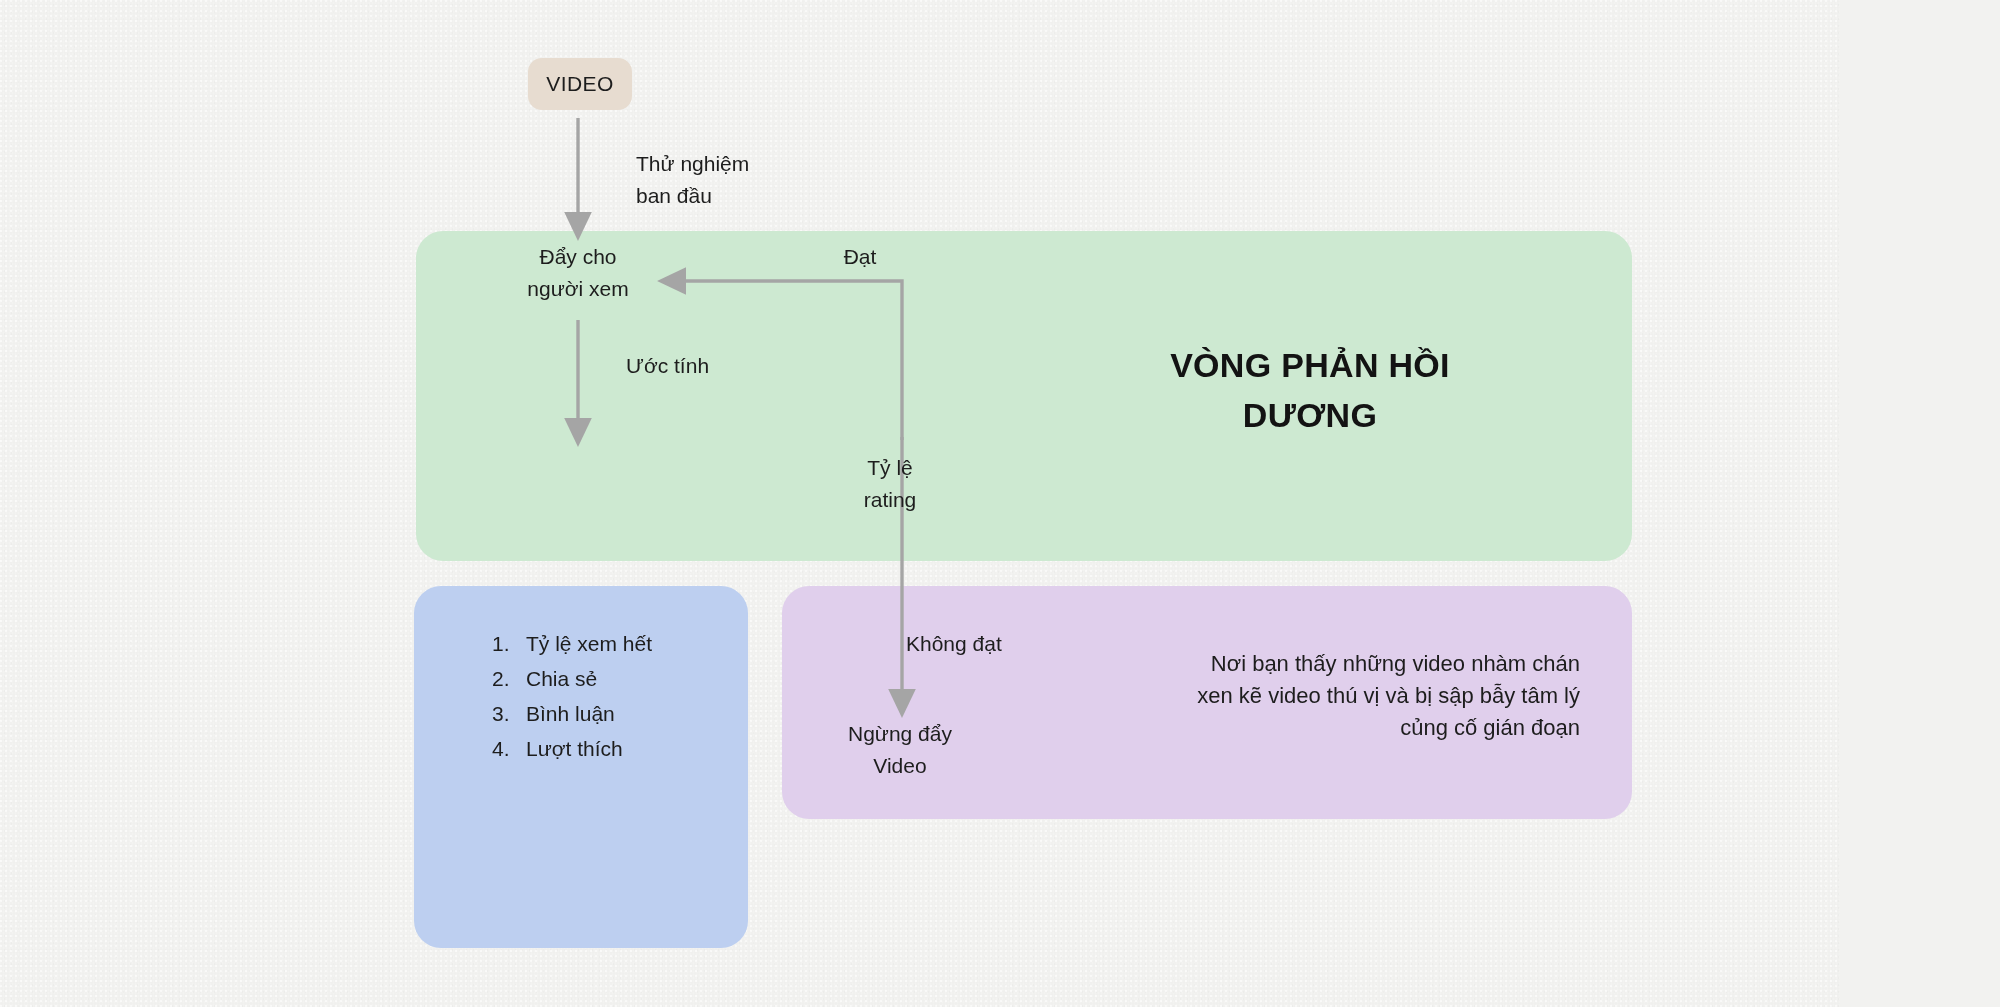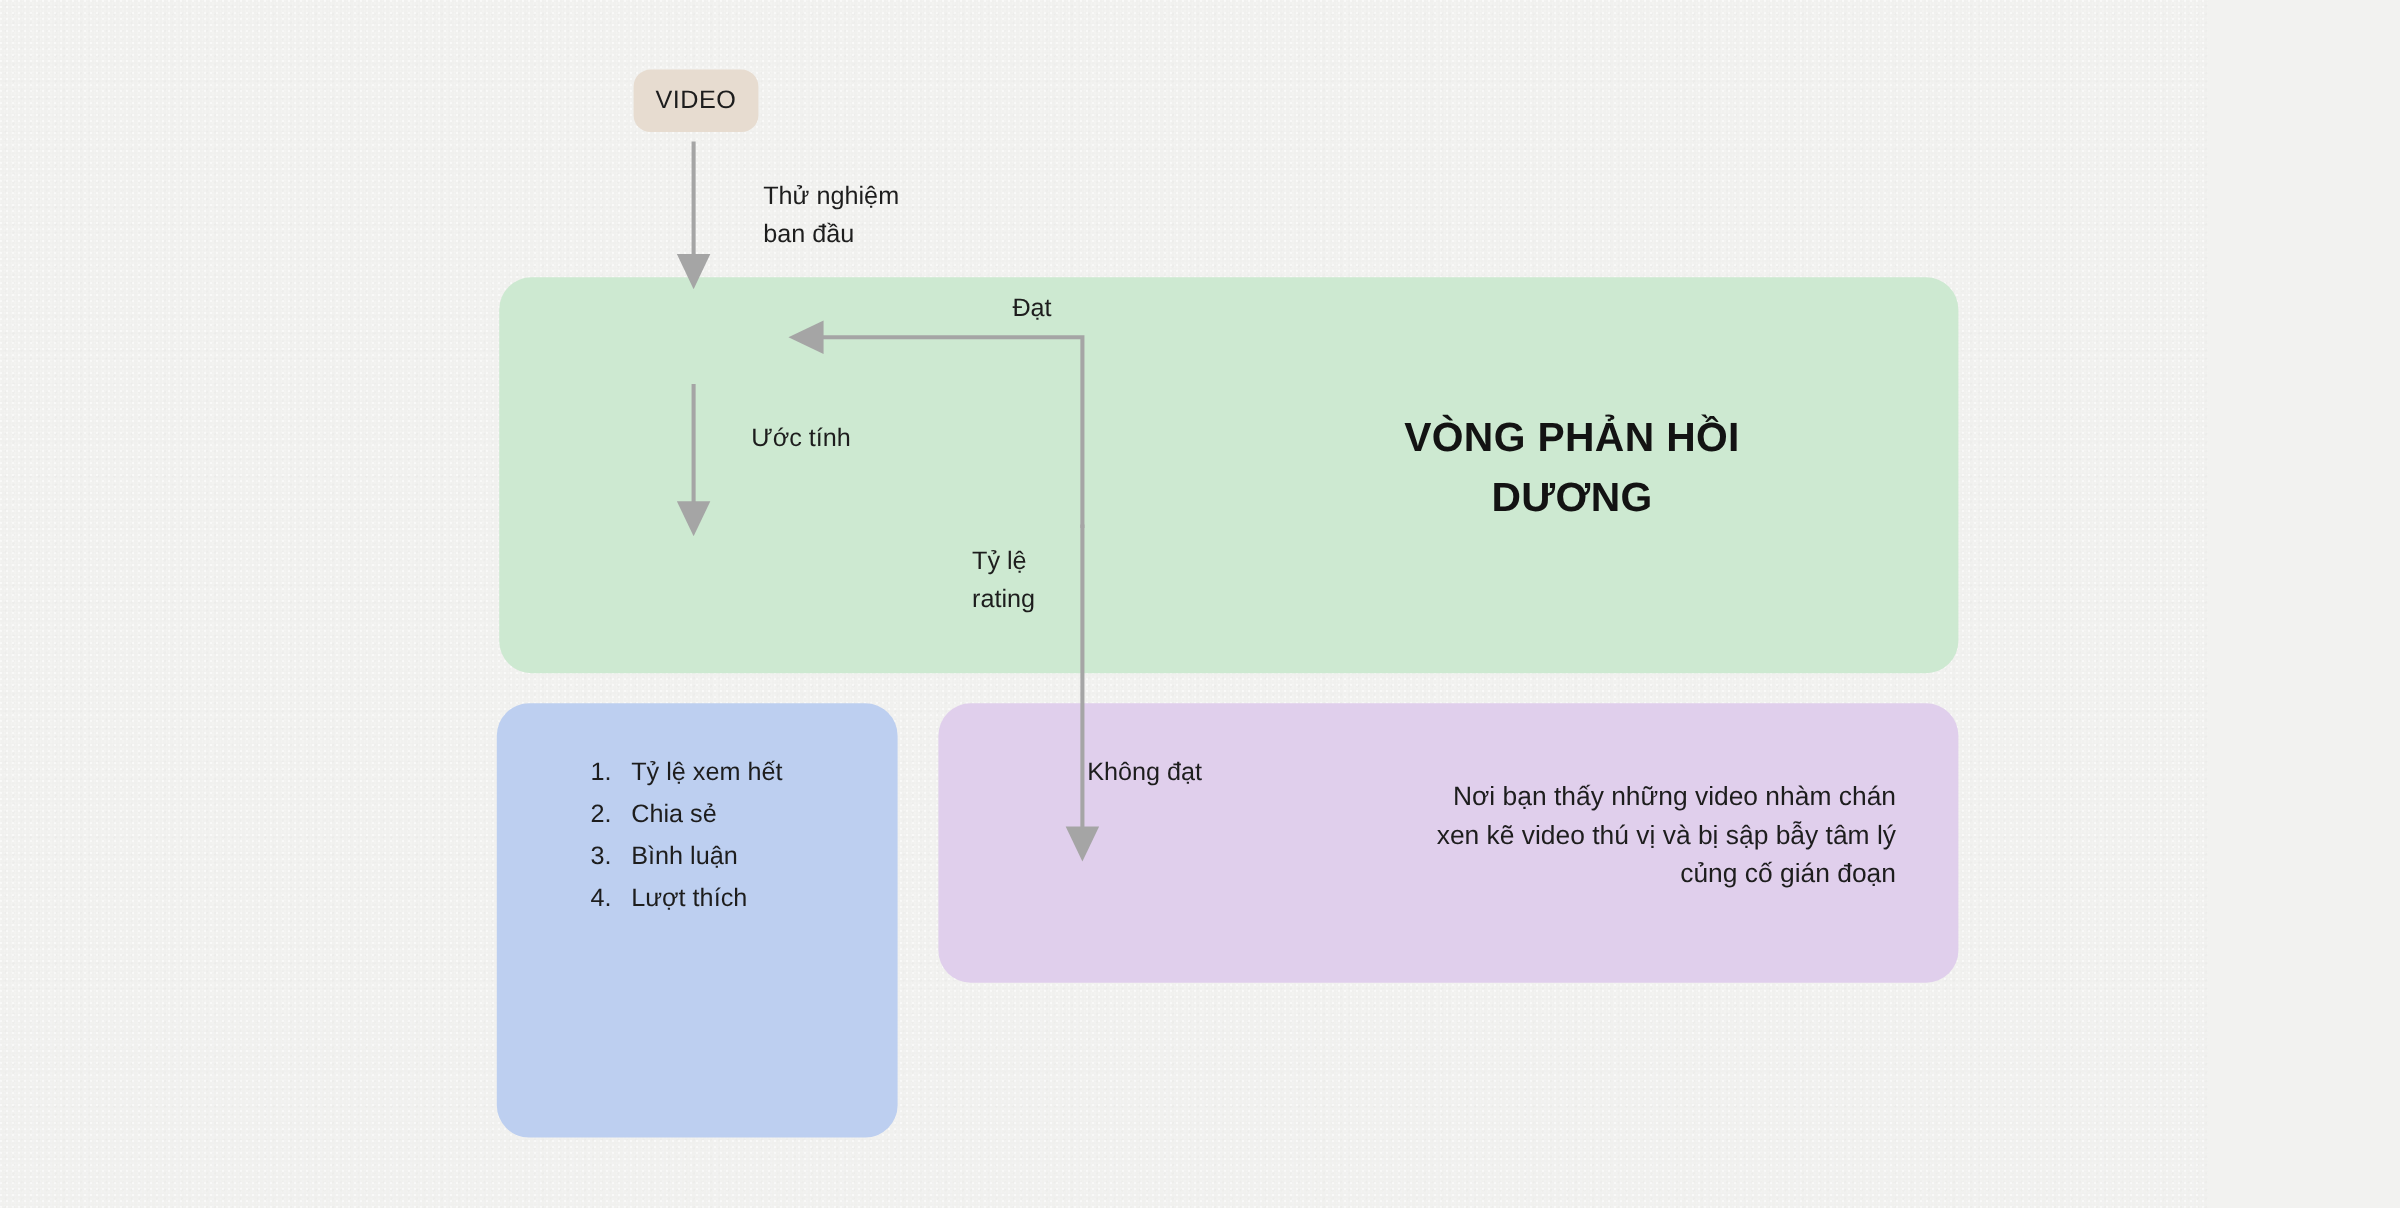--- a/index.html
+++ b/index.html
@@ -90,21 +90,21 @@
     line-height: 32px;
     color: #1d1d1d;
     white-space: pre-line;
   }
 
   #t-thu-nghiem  { left: 636px; top: 148px;  width: 220px; }
   #t-day-cho     { left: 478px; top: 241px;  width: 200px; text-align: center; }
   #t-dat         { left: 810px; top: 241px;  width: 100px; text-align: center; }
   #t-uoc-tinh    { left: 626px; top: 350px;  width: 170px; }
   #t-danh-gia    { left: 478px; top: 452px;  width: 200px; text-align: center; }
-  #t-ty-le-rating{ left: 810px; top: 452px;  width: 160px; text-align: left; }
+  #t-ty-le-rating{ left: 810px; top: 452px;  width: 160px; text-align: center; }
   #t-khong-dat   { left: 906px; top: 628px;  width: 200px; }
   #t-ngung-day   { left: 810px; top: 718px;  width: 180px; text-align: center; }
 
   #panel-title {
     position: absolute;
     left: 1060px;
     top: 340px;
     width: 500px;
     text-align: center;
     font-size: 34px;
@@ -194,31 +194,35 @@
     <line x1="902" y1="437" x2="902" y2="703" stroke="#a5a5a5" stroke-width="3.4" marker-end="url(#ah)"></line>
   </svg>
 
   <div class="box" id="video-node">
     <span class="label">VIDEO</span>
   </div>
 
   <div class="flow-text" id="t-thu-nghiem">Thử nghiệm
 ban đầu</div>
 
+  <div class="flow-text" id="t-day-cho">Đẩy cho
+người xem</div>
 
   <div class="flow-text" id="t-dat">Đạt</div>
 
   <div class="flow-text" id="t-uoc-tinh">Ước tính</div>
 
 
   <div class="flow-text" id="t-ty-le-rating">Tỷ lệ
 rating</div>
 
   <div class="flow-text" id="t-khong-dat">Không đạt</div>
 
+  <div class="flow-text" id="t-ngung-day">Ngừng đẩy
+Video</div>
 
   <div id="panel-title">VÒNG PHẢN HỒI
 DƯƠNG</div>
 
   <div id="blue-list">
       <div class="li-row">
         <span class="li-num">1.</span>
         <span class="li-label">Tỷ lệ xem hết</span>
       </div>
       <div class="li-row">

